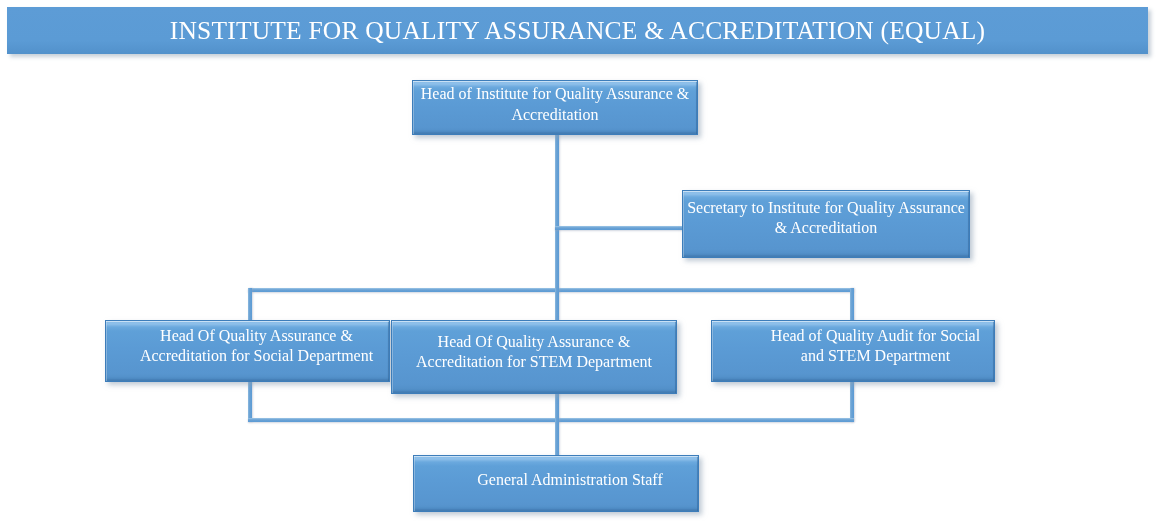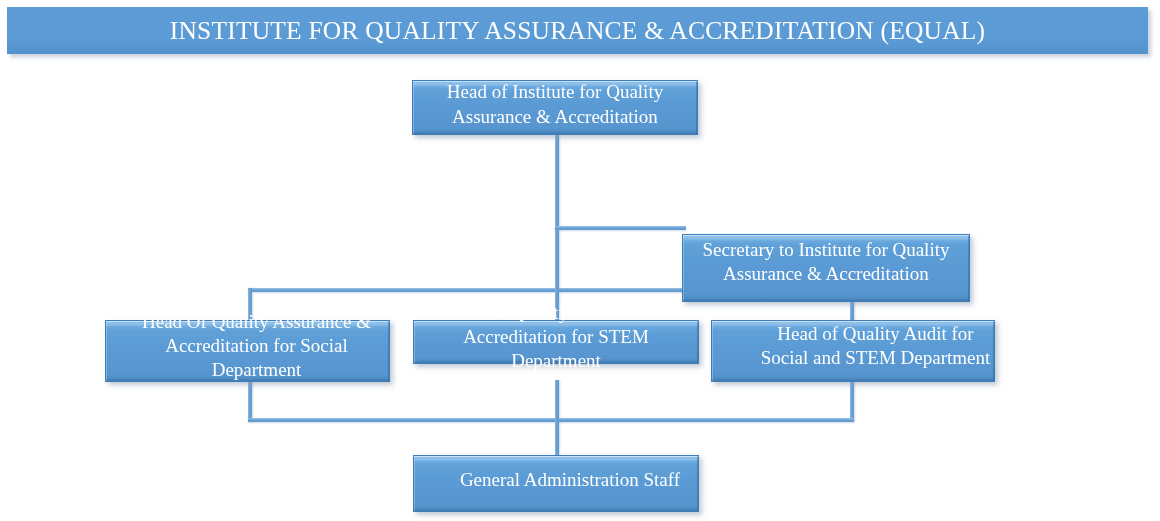--- a/index.html
+++ b/index.html
@@ -60,32 +60,32 @@
       inset -1px 0 0 rgba(40,90,140,0.35),
       inset 0 -2px 2px rgba(40,90,140,0.30),
       3px 3px 5px rgba(140,158,178,0.55);
     display: flex;
     align-items: center;
     justify-content: center;
     z-index: 4;
   }
   .node-label {
     color: #ffffff;
-    font-size: 19px;
+    font-size: 16px;
     line-height: 1.28;
     text-align: center;
     padding: 0 3px;
     width: 100%;
   }
 
   
   #node-head       { left: 412px; top: 80px;  width: 286px; height: 55px; }
-  #node-secretary  { left: 682px; top: 190px; width: 288px; height: 68px; margin-top: 44px; }
+  #node-secretary  { left: 682px; top: 190px; width: 288px; height: 68px; }
   #node-social     { left: 105px; top: 320px; width: 285px; height: 62px; }
-  #node-stem       { left: 413px; top: 320px; width: 286px; height: 44px; }
+  #node-stem       { left: 391px; top: 320px; width: 286px; height: 74px; }
   #node-audit      { left: 711px; top: 320px; width: 284px; height: 62px; }
   #node-admin      { left: 413px; top: 455px; width: 286px; height: 57px; padding-left: 28px; }
 
   
   #node-secretary .node-label { position: relative; top: -6px; }
   #node-social    .node-label { position: relative; top: -5px; padding-left: 21px; }
   #node-stem      .node-label { position: relative; top: -5px; }
   #node-audit     .node-label { position: relative; top: -5px; padding-left: 48px; }
   #node-admin     .node-label { position: relative; top: -3px; }
   #node-head      .node-label { position: relative; top: -3px; }

